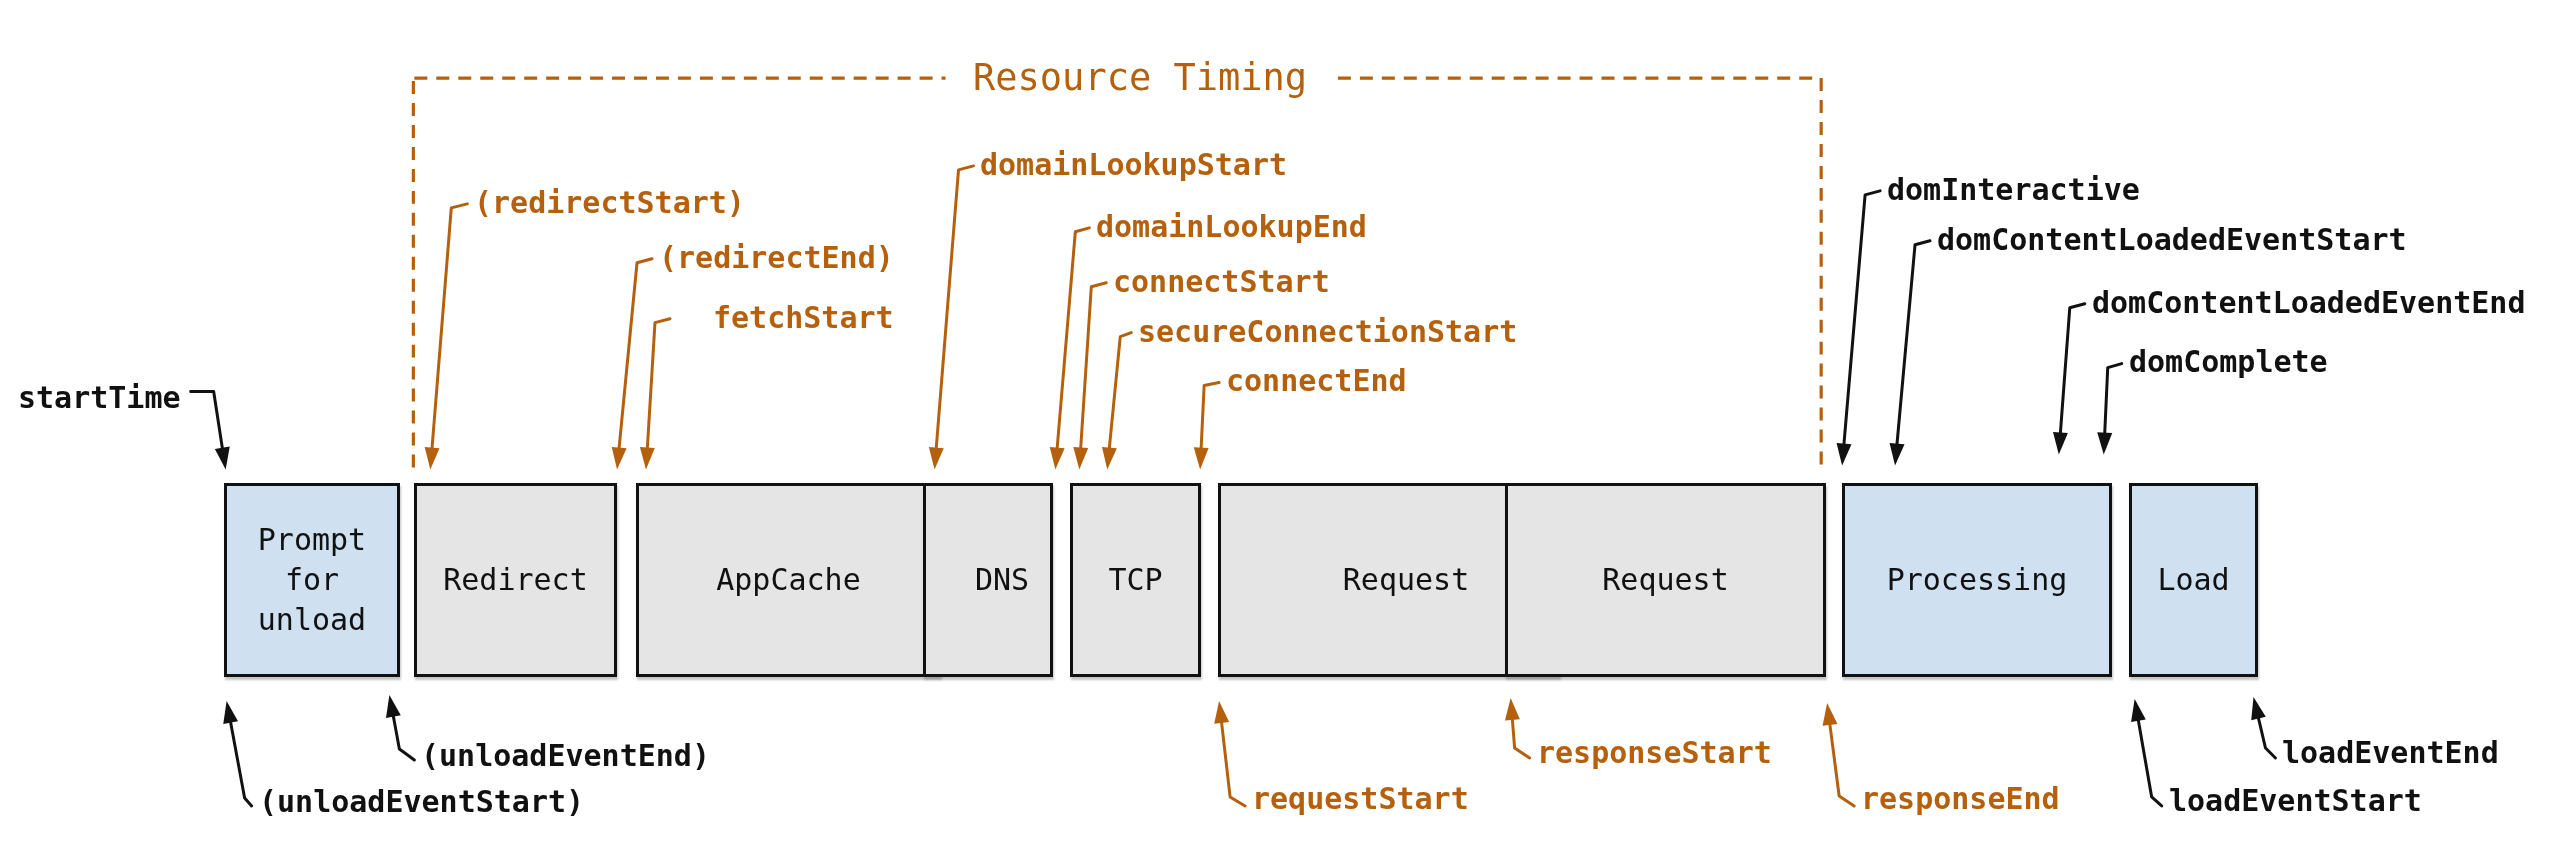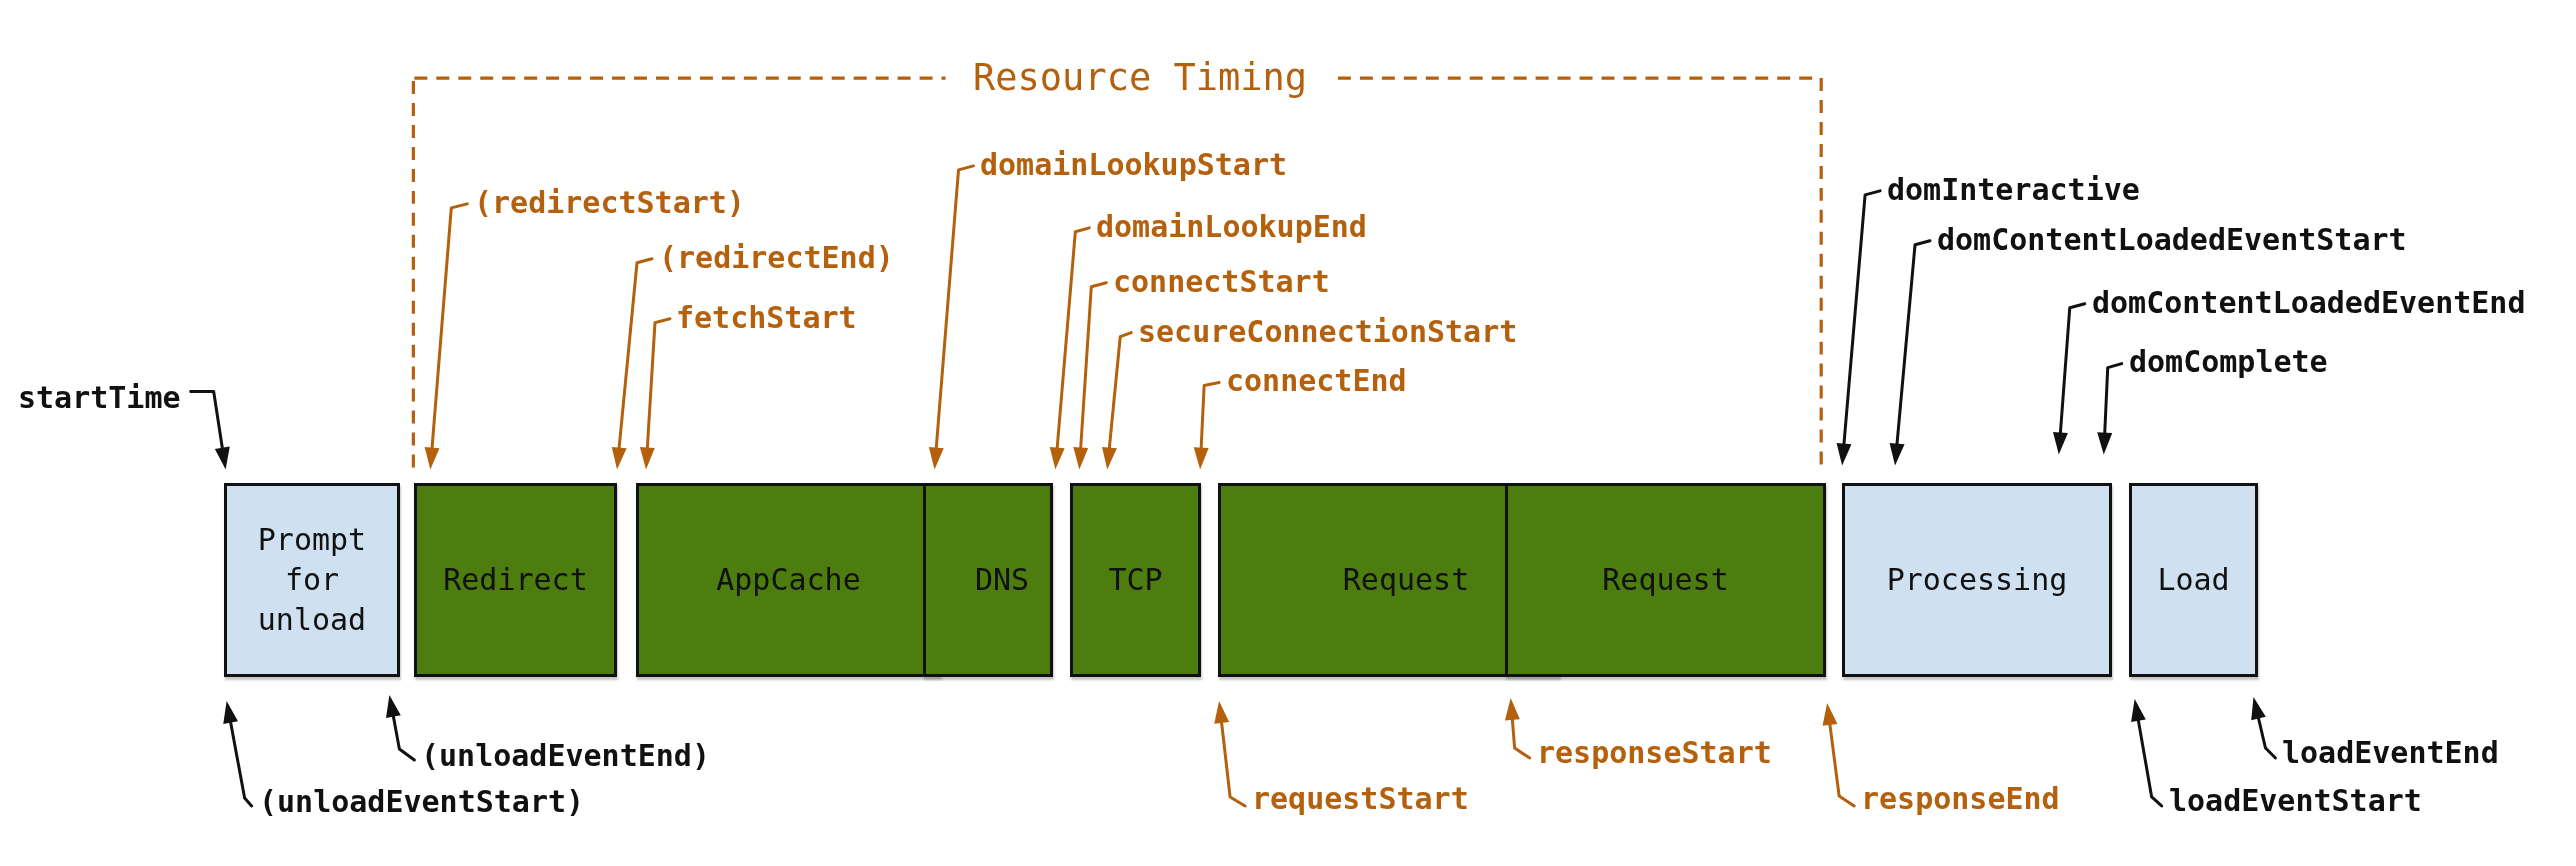--- a/index.html
+++ b/index.html
@@ -15,21 +15,21 @@
     position:absolute;
     top:483px;height:194px;
     box-sizing:border-box;
     border:3px solid #111111;
     display:flex;align-items:center;justify-content:center;
     text-align:center;
     font-size:30px;line-height:40px;color:#111111;
     box-shadow:1px 3px 2px rgba(90,90,90,0.35);
   }
   .fill-blue{background:#cfe1f0;}
-  .fill-yellow{background:#4d7c0f;}
+  .fill-yellow{background:#e5e5e5;}
   .ann{
     position:absolute;
     white-space:nowrap;
     font-weight:bold;
     font-size:30px;line-height:38px;
   }
   .ann-k{color:#111111;}
   .ann-o{color:#b4600d;}
   #diagram-title{
     position:absolute;
@@ -99,21 +99,21 @@
   <div class="tbox fill-yellow" style="left:923px;width:130px;padding-left:28px;">DNS</div>
   <div class="tbox fill-yellow" style="left:1070px;width:131px;">TCP</div>
   <div class="tbox fill-yellow" style="left:1218px;width:342px;padding-left:34px;">Request</div>
   <div class="tbox fill-yellow" style="left:1505px;width:321px;">Request</div>
   <div class="tbox fill-blue" style="left:1842px;width:270px;">Processing</div>
   <div class="tbox fill-blue" style="left:2129px;width:129px;">Load</div>
 
   <div class="ann ann-k" style="left:18px;top:379px;">startTime</div>
   <div class="ann ann-o" style="left:474px;top:184px;">(redirectStart)</div>
   <div class="ann ann-o" style="left:659px;top:239px;">(redirectEnd)</div>
-  <div class="ann ann-o" style="left:676px;top:299px;">fetchStart</div>
+  <div class="ann ann-o" style="left:713px;top:299px;">fetchStart</div>
   <div class="ann ann-o" style="left:980px;top:146px;">domainLookupStart</div>
   <div class="ann ann-o" style="left:1096px;top:208px;">domainLookupEnd</div>
   <div class="ann ann-o" style="left:1113px;top:263px;">connectStart</div>
   <div class="ann ann-o" style="left:1138px;top:313px;">secureConnectionStart</div>
   <div class="ann ann-o" style="left:1226px;top:362px;">connectEnd</div>
   <div class="ann ann-k" style="left:1887px;top:171px;">domInteractive</div>
   <div class="ann ann-k" style="left:1937px;top:221px;">domContentLoadedEventStart</div>
   <div class="ann ann-k" style="left:2092px;top:284px;">domContentLoadedEventEnd</div>
   <div class="ann ann-k" style="left:2129px;top:343px;">domComplete</div>
   <div class="ann ann-k" style="left:259px;top:783px;">(unloadEventStart)</div>

